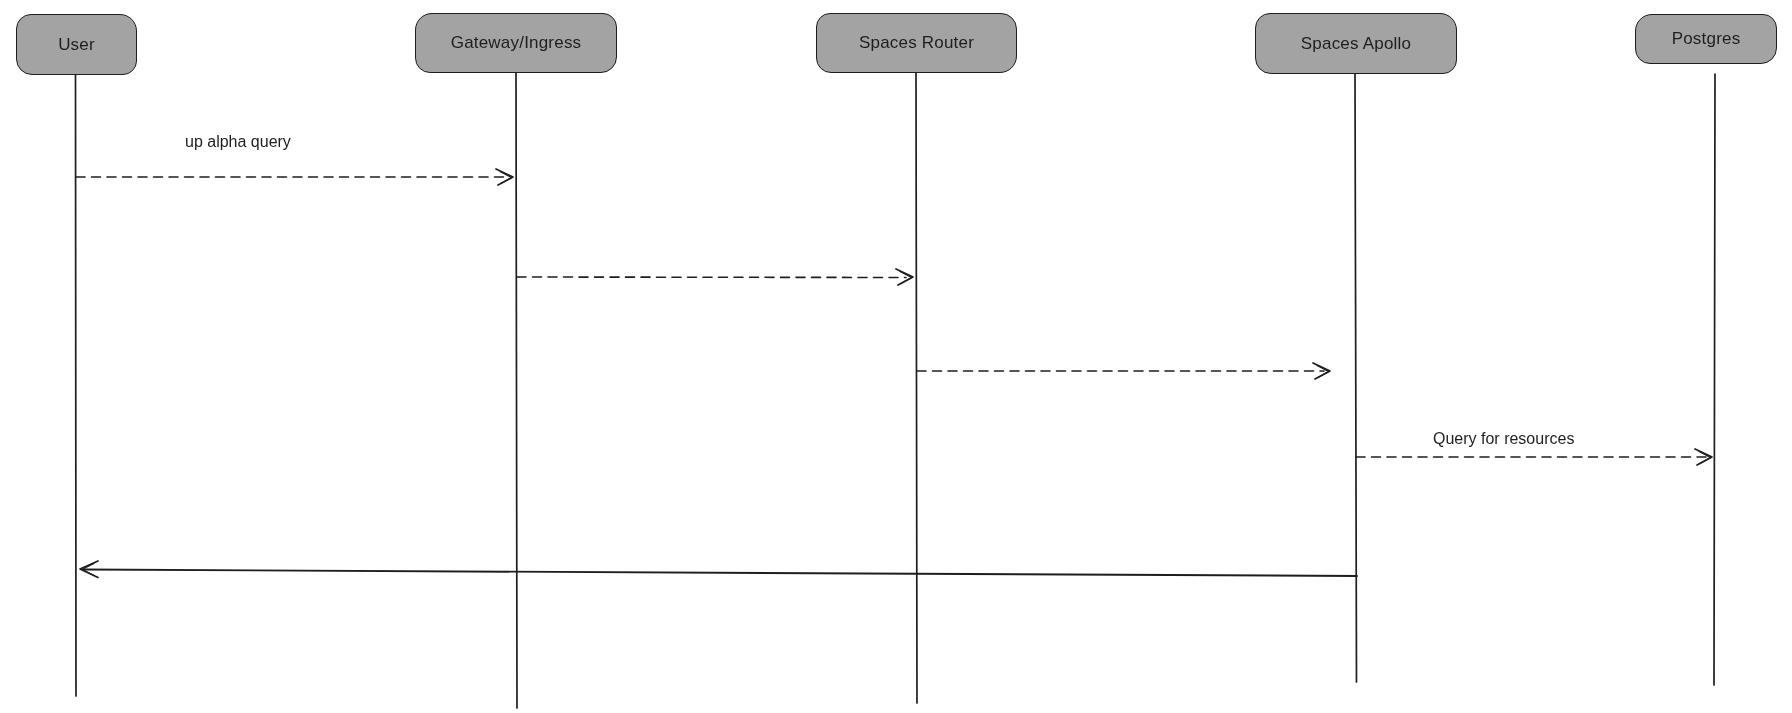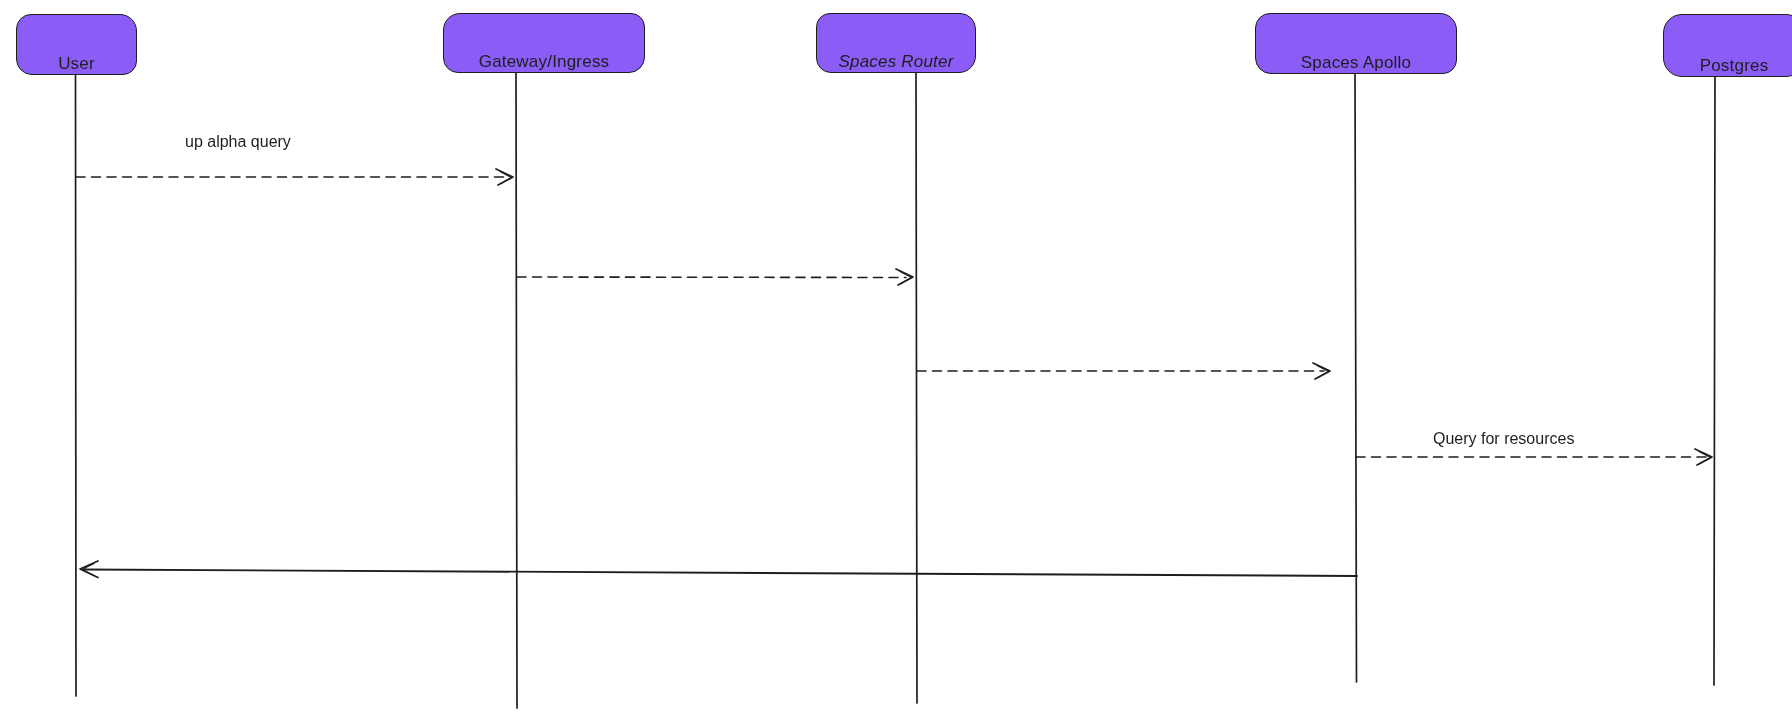--- a/index.html
+++ b/index.html
@@ -19,32 +19,32 @@
   .lines-layer {
     position: absolute;
     left: 0;
     top: 0;
     width: 1792px;
     height: 713px;
   }
   .participant {
     position: absolute;
     box-sizing: border-box;
-    background: #8b5cf6;
+    background: #a3a3a3;
     border: 1.7px solid #1e1e1e;
     display: flex;
-    align-items: flex-end;
+    align-items: center;
     justify-content: center;
     font-size: 17px;
     letter-spacing: 0.2px;
     color: #1e1e1e;
     z-index: 2;
   }
   .participant.r1 { border-radius: 15px 17px 14px 16px; }
-  .participant.r2 { border-radius: 17px 14px 16px 15px; margin-left: 28px; }
+  .participant.r2 { border-radius: 17px 14px 16px 15px; }
   .participant.r3 { border-radius: 14px 16px 17px 15px; }
   .msg-label {
     position: absolute;
     font-size: 16px;
     color: #1e1e1e;
     text-align: left;
     white-space: nowrap;
     z-index: 2;
   }
 </style>
@@ -93,29 +93,29 @@
   </svg>
 
   <div class="participant r1" style="left:16px; top:14px; width:121px; height:61px;">
     <span>User</span>
   </div>
 
   <div class="participant r2" style="left:415px; top:13px; width:202px; height:60px;">
     <span>Gateway/Ingress</span>
   </div>
 
-  <div class="participant r3" style="left:816px; top:13px; width:160px; height:60px;font-style:italic;">
+  <div class="participant r3" style="left:816px; top:13px; width:201px; height:60px;">
     <span>Spaces Router</span>
   </div>
 
   <div class="participant r1" style="left:1255px; top:13px; width:202px; height:61px;">
     <span>Spaces Apollo</span>
   </div>
 
-  <div class="participant r2" style="left:1635px; top:14px; width:142px; height:63px;border-radius:19px;">
+  <div class="participant r2" style="left:1635px; top:14px; width:142px; height:50px;">
     <span>Postgres</span>
   </div>
 
   <div class="msg-label" style="left:185px; top:133px; width:150px;">up alpha query</div>
 
   <div class="msg-label" style="left:1433px; top:430px; width:158px;">Query for resources</div>
 
 </div>
 
 </body></html>

